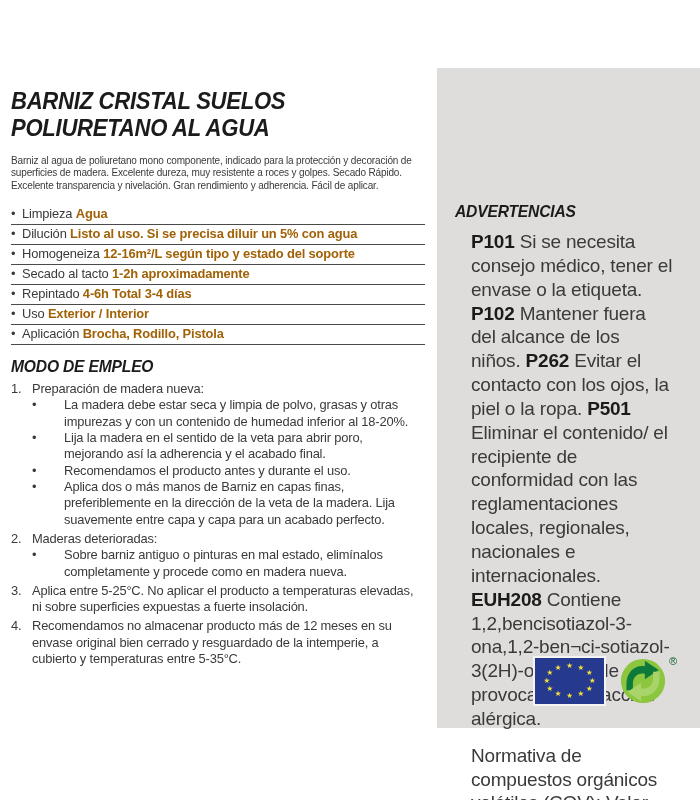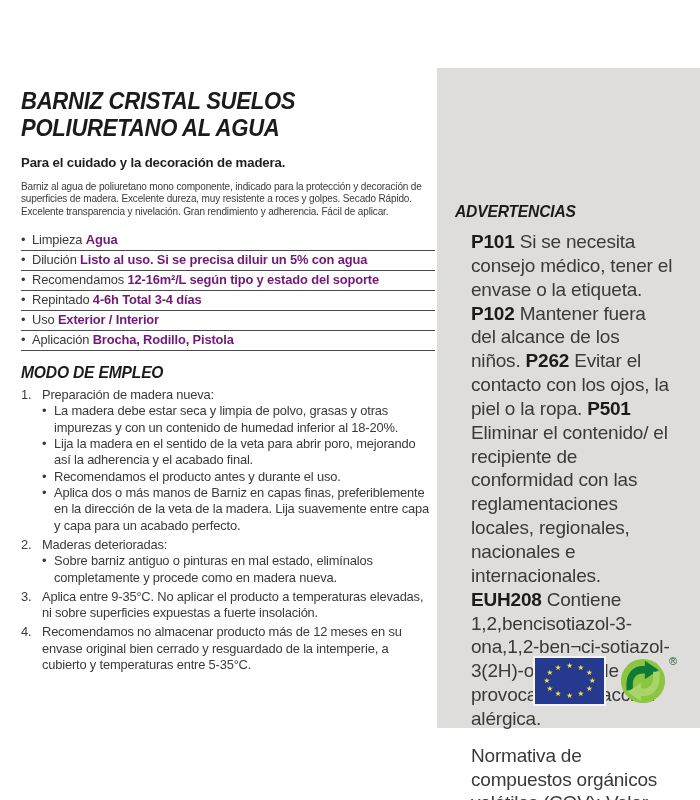--- a/index.html
+++ b/index.html
@@ -18,21 +18,21 @@
   
   .label-sheet {
     position: absolute;
     inset: 0;
     background: #ffffff;
     overflow: hidden;
   }
 
   .left-col {
     position: absolute;
-    left: 21px;
+    left: 11px;
     top: 88px;
     width: 414px;
   }
 
   .side-panel {
     position: absolute;
     left: 437px;
     top: 68px;
     width: 275px;
     height: 660px;
@@ -73,21 +73,21 @@
   .spec-list { margin: 0 0 5px 0; padding: 0; list-style: none; }
   .spec-row {
     font-size: 12.9px;
     color: #3a3a3a;
     border-bottom: 1px solid #4a4a4a;
     padding: 1px 0 3px 0;
     letter-spacing: -0.15px;
     white-space: nowrap;
   }
   .spec-row .bullet { display: inline-block; width: 11px; color: #3a3a3a; }
-  .spec-row b { color: #701a75; font-weight: bold; }
+  .spec-row b { color: #a16207; font-weight: bold; }
 
   
   .section-heading {
     font-size: 16.3px;
     font-weight: bold;
     font-style: italic;
     color: #1b1b1b;
     margin: 12px 0 5px 0;
     letter-spacing: -0.2px;
     transform: scaleX(0.96);
@@ -108,21 +108,21 @@
 
   .sub-bullets { margin: 0; padding: 0; list-style: none; }
   .sub-bullet {
     display: flex;
     font-size: 12.9px;
     line-height: 1.265;
     color: #3a3a3a;
     letter-spacing: -0.18px;
   }
   .sub-dot { width: 12px; flex: 0 0 12px; }
-  .sub-text { flex: 1 1 auto; }
+  .sub-text { flex: 1 1 auto; margin-left: 20px; }
 
   
   .panel-inner {
     position: absolute;
     left: 18px;
     top: 134px;
     width: 218px;
   }
   .panel-heading {
     font-size: 16.3px;
@@ -194,36 +194,39 @@
 
 <div class="label-sheet">
 
   <div class="left-col">
 
     <h1 class="product-title">
       <span class="tline">BARNIZ CRISTAL SUELOS</span>
       <span class="tline">POLIURETANO AL AGUA</span>
     </h1>
 
-    <p class="tagline">Para el cuidado y la decoración de madera.</p>
 
     <p class="intro">Barniz al agua de poliuretano mono componente, indicado para la protección y decoración de superficies de madera. Excelente dureza, muy resistente a roces y golpes. Secado Rápido. Excelente transparencia y nivelación. Gran rendimiento y adherencia. Fácil de aplicar.</p>
 
     <ul class="spec-list">
       <li class="spec-row">
         <span class="bullet">•</span><span>Limpieza</span>
         <b>Agua</b>
       </li>
       <li class="spec-row">
         <span class="bullet">•</span><span>Dilución</span>
         <b>Listo al uso. Si se precisa diluir un 5% con agua</b>
       </li>
       <li class="spec-row">
-        <span class="bullet">•</span><span>Recomendamos</span>
+        <span class="bullet">•</span><span>Homogeneiza</span>
         <b>12-16m²/L según tipo y estado del soporte</b>
+      </li>
+      <li class="spec-row">
+        <span class="bullet">•</span><span>Secado al tacto</span>
+        <b>1-2h aproximadamente</b>
       </li>
       <li class="spec-row">
         <span class="bullet">•</span><span>Repintado</span>
         <b>4-6h Total 3-4 días</b>
       </li>
       <li class="spec-row">
         <span class="bullet">•</span><span>Uso</span>
         <b>Exterior / Interior</b>
       </li>
       <li class="spec-row">
@@ -269,21 +272,21 @@
             <span class="sub-bullet">
               <span class="sub-dot">•</span>
               <span class="sub-text">Sobre barniz antiguo o pinturas en mal estado, elimínalos completamente y procede como en madera nueva.</span>
             </span>
           </span>
         </span>
       </li>
 
       <li class="step">
         <span class="step-num">3.</span>
-        <span class="step-body">Aplica entre 9-35°C. No aplicar el producto a temperaturas elevadas, ni sobre superficies expuestas a fuerte insolación.</span>
+        <span class="step-body">Aplica entre 5-25°C. No aplicar el producto a temperaturas elevadas, ni sobre superficies expuestas a fuerte insolación.</span>
       </li>
 
       <li class="step">
         <span class="step-num">4.</span>
         <span class="step-body">Recomendamos no almacenar producto más de 12 meses en su envase original bien cerrado y resguardado de la intemperie, a cubierto y temperaturas entre 5-35°C.</span>
       </li>
 
     </ol>
   </div>
 

